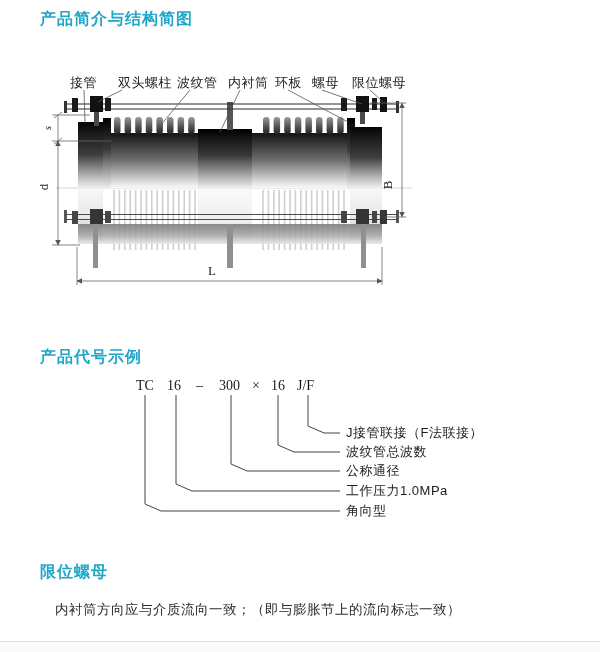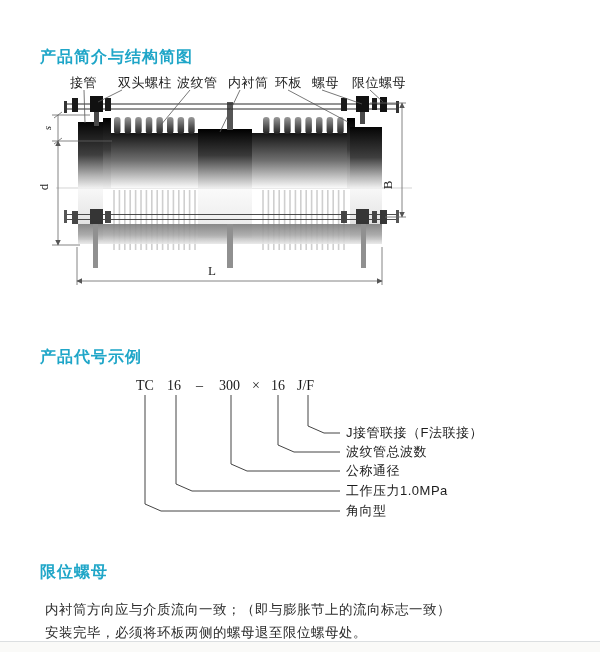--- a/index.html
+++ b/index.html
@@ -6,32 +6,32 @@
   body{
     width:600px;height:652px;position:relative;overflow:hidden;
     background:#ffffff;
     font-family:"Liberation Sans","DejaVu Sans",sans-serif;
   }
   .sec-heading{
     position:absolute;left:40px;
     font-size:16px;font-weight:bold;letter-spacing:1px;
     color:#1fa6c8;
   }
-  #heading-intro{top:9px;margin-top:38px;}
+  #heading-intro{top:9px;}
   #heading-code{top:347px;}
   #heading-install{top:562px;}
   #structure-svg{position:absolute;left:40px;top:60px;}
   #code-svg{position:absolute;left:40px;top:375px;}
   .part-label{font-size:13px;fill:#1c1c1c;letter-spacing:0.5px;}
   .dim-label{font-family:"Liberation Serif","DejaVu Serif",serif;font-size:13px;fill:#222;}
   .dim-label-s{font-family:"Liberation Serif","DejaVu Serif",serif;font-style:italic;font-size:11px;fill:#222;}
   .code-part{font-family:"Liberation Serif","DejaVu Serif",serif;font-size:14px;fill:#1a1a1a;}
   .callout-label{font-size:13px;fill:#1c1c1c;letter-spacing:0.5px;}
   #install-text{
-    position:absolute;left:45px;top:598px;width:430px;
+    position:absolute;left:55px;top:598px;width:430px;
     font-size:13.5px;line-height:23px;color:#2b2b2b;letter-spacing:0.5px;
   }
   #footer-divider{
     position:absolute;left:0;top:641px;width:600px;height:1px;background:#dcdfe1;
   }
   #footer-band{
     position:absolute;left:0;top:642px;width:600px;height:10px;background:#fafaf8;
   }
 </style>
 </head>
@@ -213,17 +213,16 @@
   <text class="callout-label" x="306" y="81">波纹管总波数</text>
   <text class="callout-label" x="306" y="100">公称通径</text>
   <text class="callout-label" x="306" y="120">工作压力1.0MPa</text>
   <text class="callout-label" x="306" y="140">角向型</text>
 </svg>
 
 <div id="heading-install" class="sec-heading">限位螺母</div>
 
 <div id="install-text">
   <div>内衬筒方向应与介质流向一致；（即与膨胀节上的流向标志一致）</div>
-  <div>安装完毕，必须将环板两侧的螺母退至限位螺母处。</div>
 </div>
 
 <div id="footer-divider"></div>
 <div id="footer-band"></div>
 
 </body></html>

